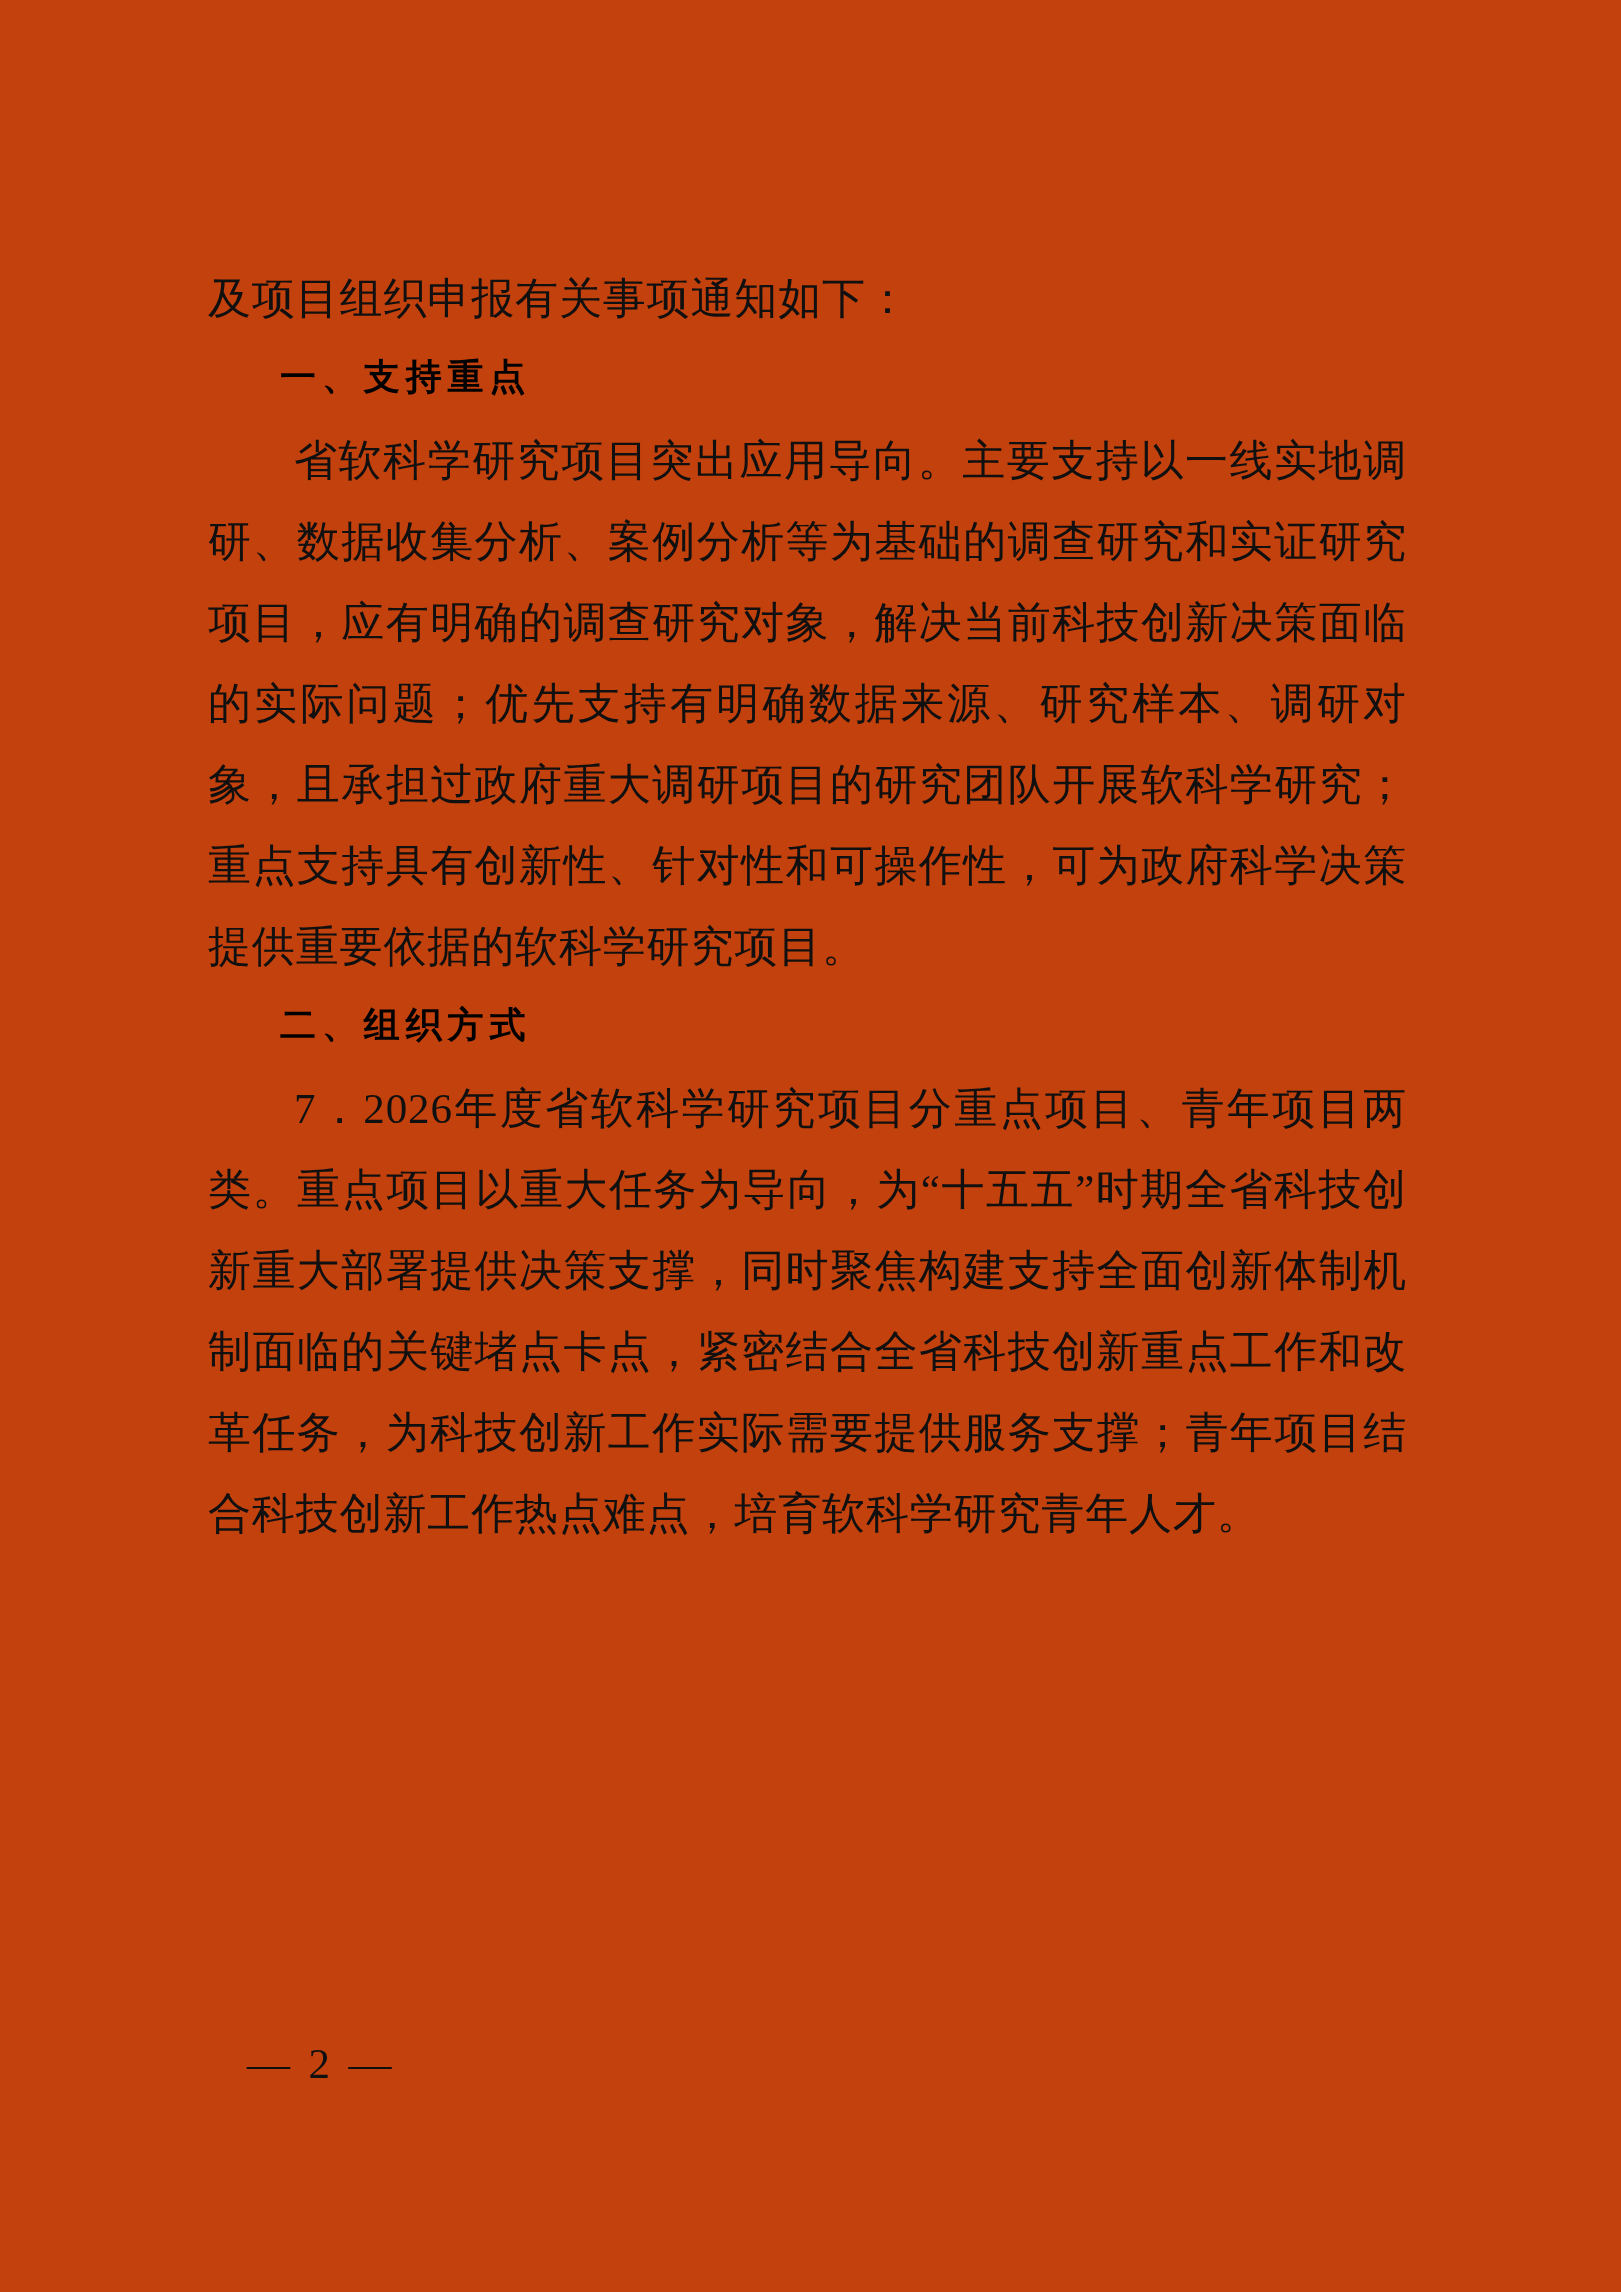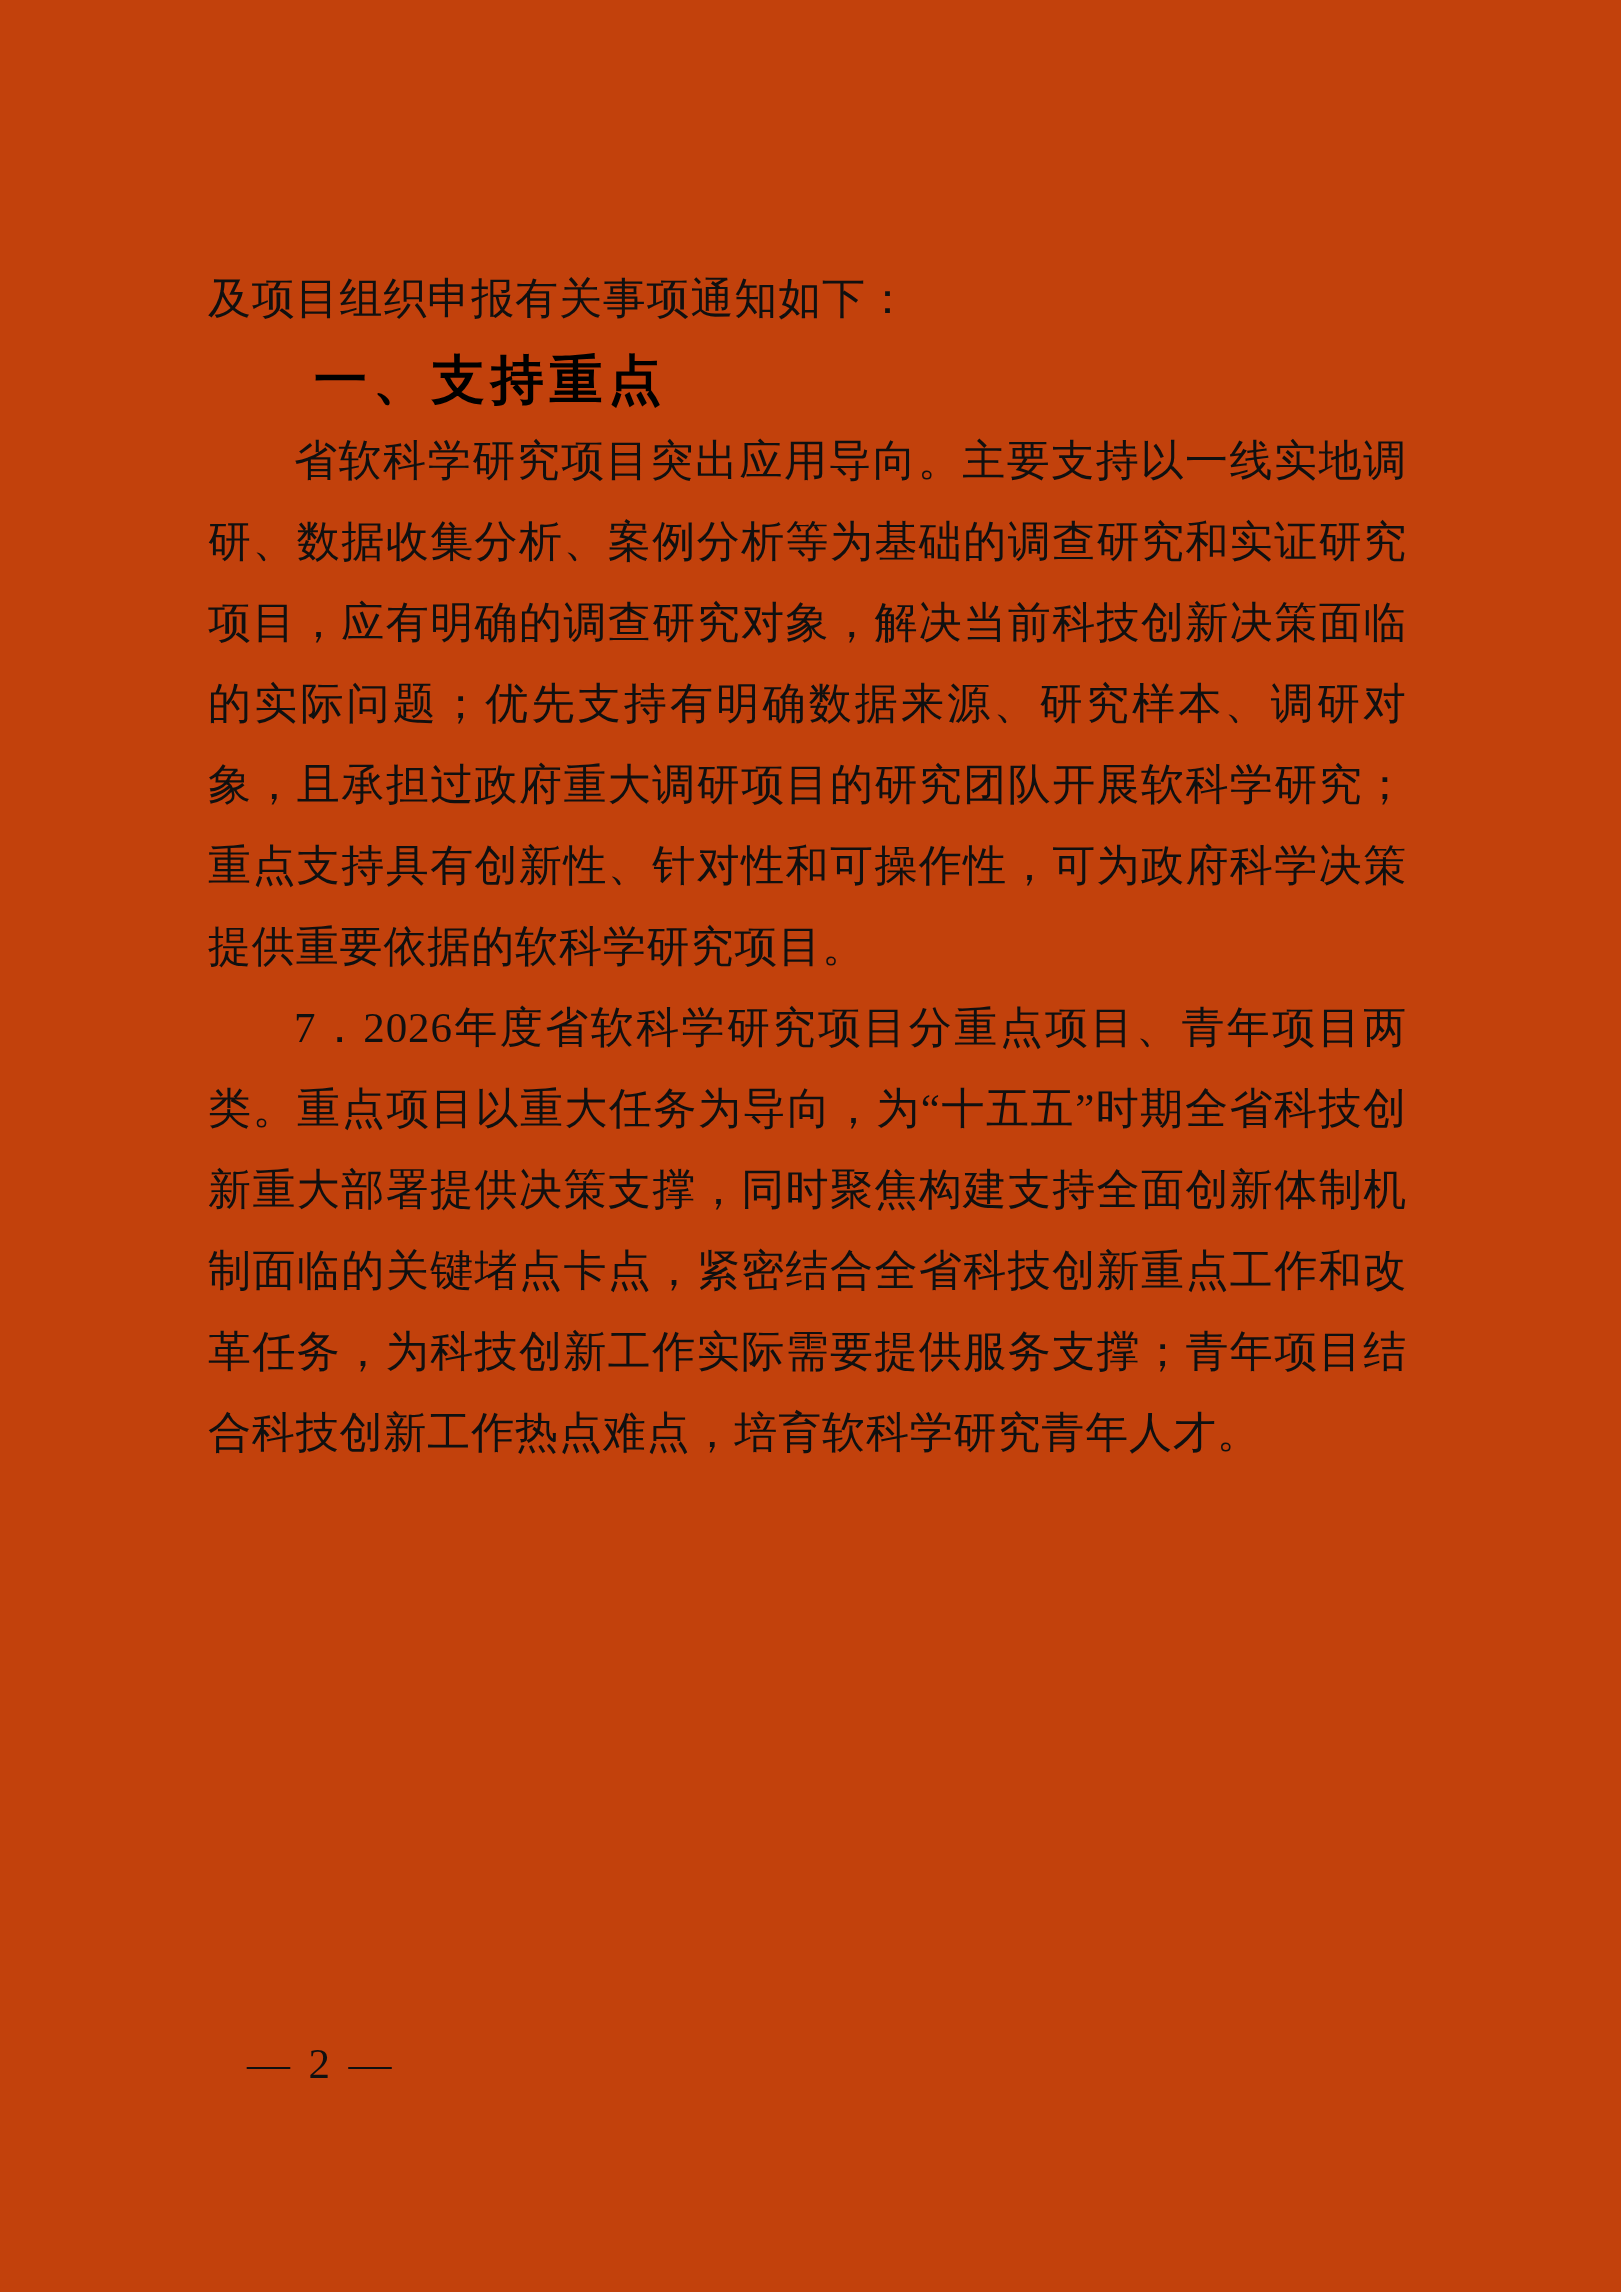--- a/index.html
+++ b/index.html
@@ -31,23 +31,23 @@
     text-align-last: left;
     text-indent: 2em;
     letter-spacing: 0.02em;
     word-break: break-all;
   }
   .para.continuation {
     text-indent: 0;
   }
   .heading {
     margin: 0;
-    font-family: Liberation Sans, sans-serif;
+    font-family: Liberation Mono, monospace;
     font-weight: bold;
-    font-size: 53px;
+    font-size: 36px;
     line-height: 81px;
     text-indent: 2em;
     letter-spacing: 5.9px;
     color: #000000;
   }
   .footer {
     position: absolute;
     left: 247px;
     top: 2039px;
     font-family: "Liberation Serif", "DejaVu Serif", serif;
@@ -61,20 +61,21 @@
 <body>
 
 <div class="page">
   <div class="content">
     <p class="para continuation">及项目组织申报有关事项通知如下：</p>
 
     <h2 class="heading">一、支持重点</h2>
 
     <p class="para">省软科学研究项目突出应用导向。主要支持以一线实地调研、数据收集分析、案例分析等为基础的调查研究和实证研究项目，应有明确的调查研究对象，解决当前科技创新决策面临的实际问题；优先支持有明确数据来源、研究样本、调研对象，且承担过政府重大调研项目的研究团队开展软科学研究；重点支持具有创新性、针对性和可操作性，可为政府科学决策提供重要依据的软科学研究项目。</p>
 
+    <h2 class="heading">二、组织方式</h2>
 
     <p class="para">7．2026年度省软科学研究项目分重点项目、青年项目两类。重点项目以重大任务为导向，为“十五五”时期全省科技创新重大部署提供决策支撑，同时聚焦构建支持全面创新体制机制面临的关键堵点卡点，紧密结合全省科技创新重点工作和改革任务，为科技创新工作实际需要提供服务支撑；青年项目结合科技创新工作热点难点，培育软科学研究青年人才。</p>
 
   </div>
 
   <div class="footer">— 2 —</div>
 </div>
 
 
 </body></html>

